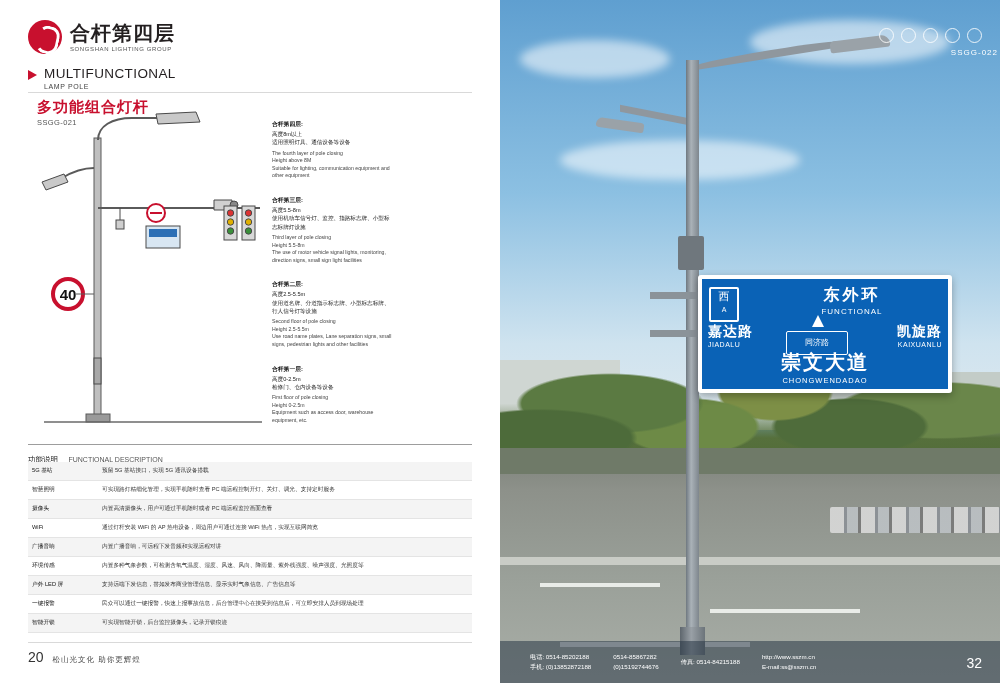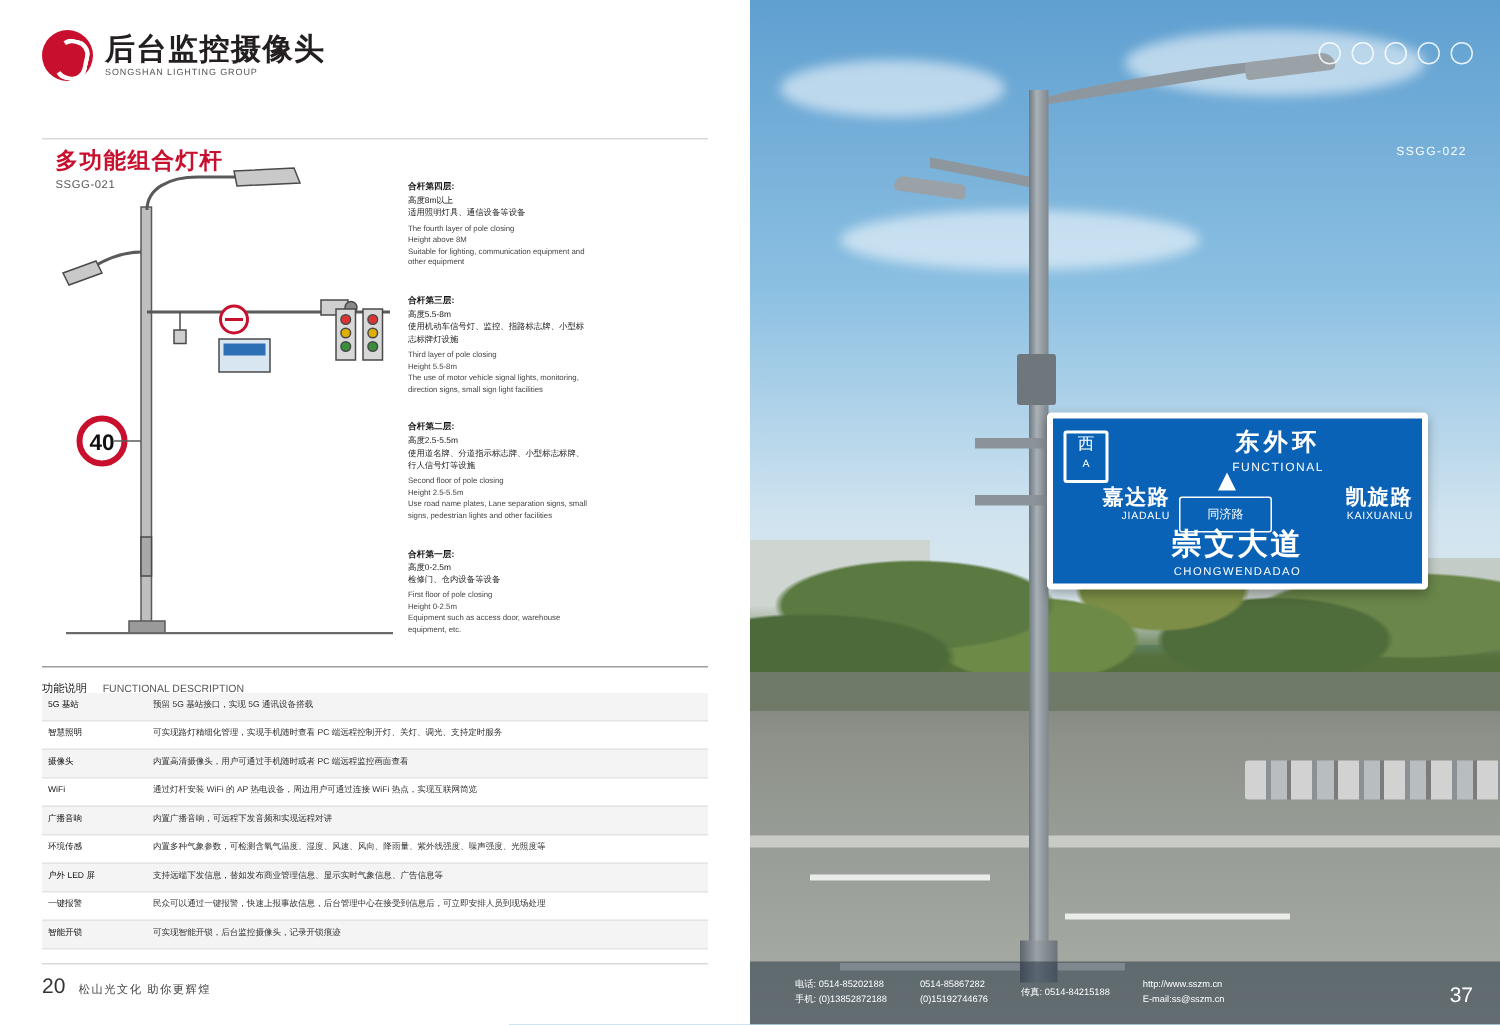--- a/index.html
+++ b/index.html
@@ -86,52 +86,59 @@
   .crossarm{position:absolute;left:150px;top:292px;width:48px;height:7px;background:#8b9399;}
   .crossarm2{position:absolute;left:150px;top:330px;width:48px;height:7px;background:#8b9399;}
   .box{position:absolute;left:178px;top:236px;width:26px;height:34px;background:#6f777d;border-radius:2px;}
   
   .sign{position:absolute;left:198px;top:275px;width:246px;height:110px;background:#0a62b6;border:4px solid #fff;border-radius:3px;box-shadow:0 3px 8px rgba(0,0,0,.3);}
   .sign .dir{position:absolute;left:7px;top:8px;width:26px;height:30px;border:2px solid #fff;border-radius:2px;color:#fff;font-size:11px;text-align:center;line-height:13px;padding-top:1px;}
   .sign .dir small{display:block;font-size:7px;}
   .s-top{position:absolute;left:60px;top:6px;width:180px;text-align:center;color:#fff;}
   .s-top .cn{font-size:16px;font-weight:bold;letter-spacing:3px;}
   .s-top .en{font-size:8px;letter-spacing:1px;margin-top:1px;}
-  .s-l{position:absolute;left:6px;top:44px;width:72px;text-align:right;color:#fff;}
+  .s-l{position:absolute;left:6px;top:44px;width:72px;text-align:left;color:#fff;}
   .s-r{position:absolute;right:6px;top:44px;width:72px;text-align:right;color:#fff;}
   .s-b{position:absolute;left:40px;bottom:4px;width:166px;text-align:center;color:#fff;}
   .s-l .cn,.s-r .cn{font-size:14px;font-weight:bold;letter-spacing:1px;}
   .s-l .en,.s-r .en{font-size:7px;letter-spacing:.5px;}
   .s-b .cn{font-size:20px;font-weight:bold;letter-spacing:2px;}
   .s-b .en{font-size:7.5px;letter-spacing:1px;}
   .arrowbox{position:absolute;left:84px;top:52px;width:60px;height:22px;border:1px solid #fff;border-radius:2px;color:#fff;font-size:8px;text-align:center;line-height:22px;}
   .arrow-up{position:absolute;left:110px;top:36px;width:0;height:0;border-left:6px solid transparent;border-right:6px solid transparent;border-bottom:12px solid #fff;}
-  .code{position:absolute;right:22px;top:48px;font-size:8px;color:#fff;letter-spacing:1px;margin-top:48px;}
+  .code{position:absolute;right:2px;top:48px;font-size:8px;color:#fff;letter-spacing:1px;}
   .icons{position:absolute;right:18px;top:28px;display:flex;gap:7px;}
   .ic{width:13px;height:13px;border:1px solid #fff;border-radius:50%;opacity:.85;}
   .foot-r{position:absolute;left:0;bottom:0;width:500px;height:42px;background:rgba(40,55,70,.55);color:#fff;font-size:6.2px;display:flex;align-items:center;padding-left:30px;gap:22px;line-height:1.6;}
   .pg-r{position:absolute;right:18px;bottom:12px;font-size:14px;color:#fff;}
 </style>
 </head>
 <body>
 
 <div class="page">
 
   <div class="left">
 
     <div class="logo-wrap">
       <div class="logo-mark"></div>
       <div class="logo-text">
-        <div class="logo-cn">后台监控摄像头</div>
+        <div class="logo-cn">合杆第四层</div>
         <div class="logo-en">SONGSHAN LIGHTING GROUP</div>
       </div>
     </div>
 
     <div class="hr1"></div>
 
+    <div class="title-row">
+      <div class="tri"></div>
+      <div>
+        <div class="t-en">MULTIFUNCTIONAL</div>
+        <div class="t-en2">LAMP POLE</div>
+      </div>
+    </div>
     <div class="t-cn">多功能组合灯杆</div>
     <div class="t-code">SSGG-021</div>
 
     <div class="draw">
       <svg width="250" height="318" viewBox="0 0 250 318">
         <g stroke="#4a4a4a" fill="none" stroke-width="1">
 
           <rect x="66" y="30" width="7" height="282" fill="#bfbfbf" stroke="#5a5a5a"></rect>
           <rect x="58" y="306" width="24" height="8" fill="#9a9a9a" stroke="#5a5a5a"></rect>
 
@@ -345,15 +352,15 @@
         <div>
           <span>传真:</span>
           <span>0514-84215188</span>
         </div>
       </div>
       <div>
         <div>http://www.sszm.cn</div>
         <div>E-mail:ss@sszm.cn</div>
       </div>
     </div>
-    <div class="pg-r">37</div>
+    <div class="pg-r">32</div>
   </div>
 </div>
 
 </body></html>

